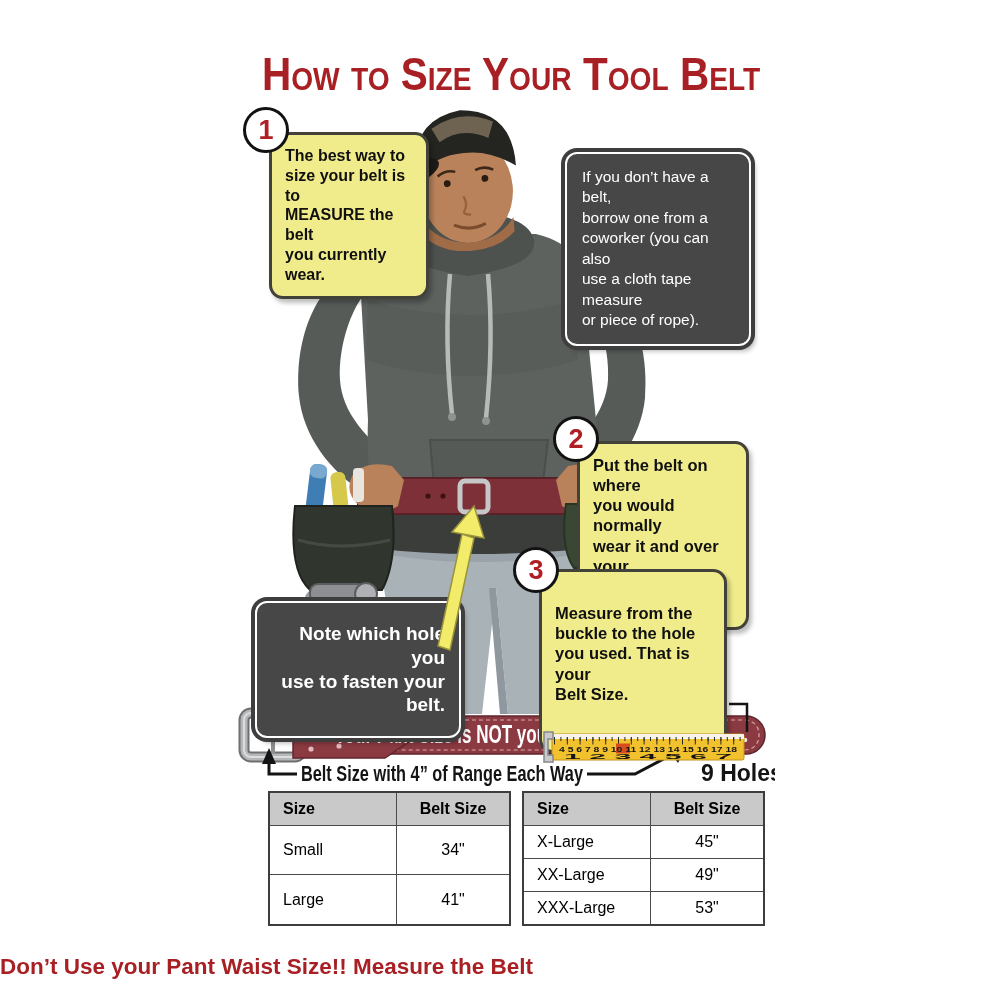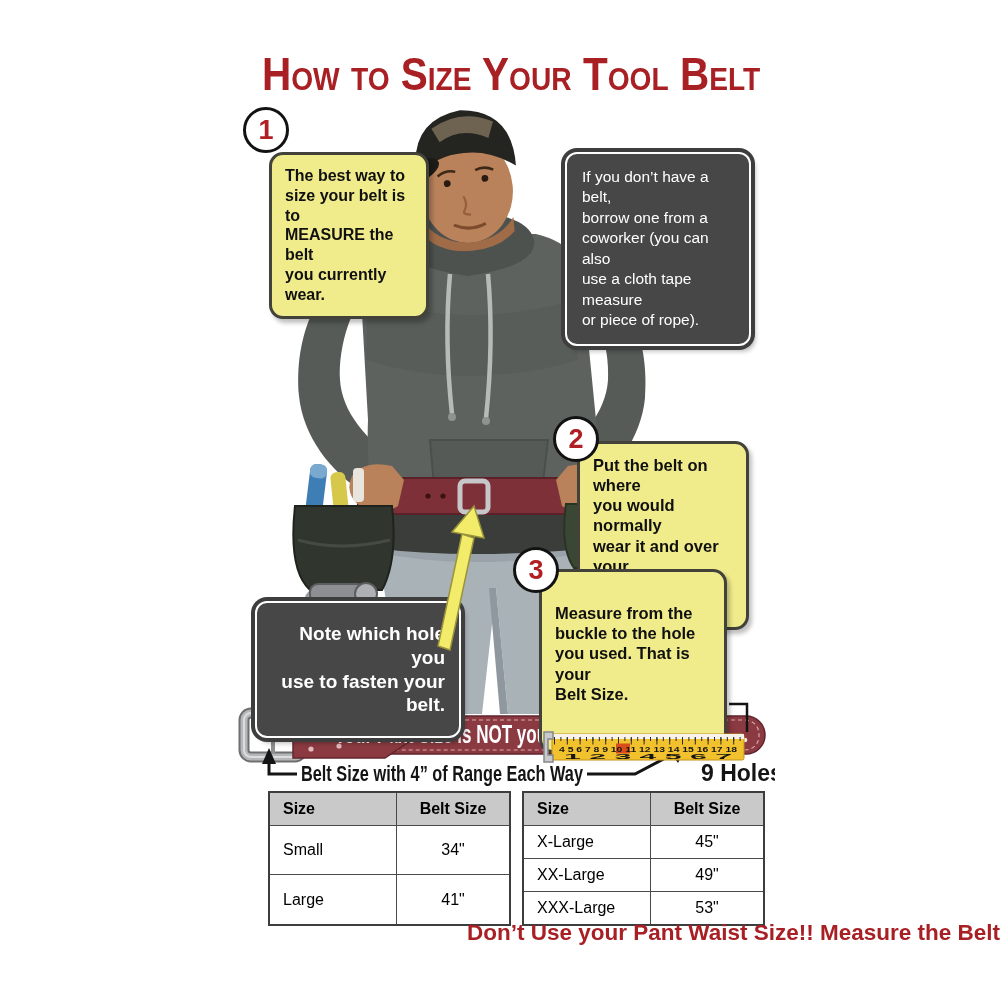--- a/index.html
+++ b/index.html
@@ -14,36 +14,36 @@
   .arrowSvg{position:absolute;left:0;top:0;width:1000px;height:1000px;z-index:7;pointer-events:none;}
   .badge{position:absolute;width:40px;height:40px;border-radius:50%;background:#fff;
          border:3px solid #121212;color:#b01f24;font-weight:bold;font-size:27px;line-height:1;
          display:flex;align-items:center;justify-content:center;z-index:6;}
   .ybox{position:absolute;background:#f0ec8b;border:3px solid #42423a;border-radius:14px;
         color:#101010;font-weight:bold;white-space:pre-line;z-index:5;
         box-shadow:3px 4px 4px rgba(0,0,0,.25);}
   .dbox{position:absolute;background:#474747;border:2px solid #fff;border-radius:12px;
         color:#fff;white-space:pre-line;z-index:5;
         box-shadow:0 0 0 4px #3e3e3e,4px 5px 5px rgba(0,0,0,.3);}
-  #box1{left:269px;top:152px;width:128px;padding:11px 13px;font-size:16px;line-height:1.24;}
+  #box1{left:269px;top:132px;width:128px;padding:11px 13px;font-size:16px;line-height:1.24;}
   #tipbox{left:565px;top:152px;width:152px;padding:13px 15px;font-size:15.5px;line-height:1.32;font-weight:normal;}
   #box2{left:577px;top:441px;width:140px;padding:11px 13px;font-size:16.5px;line-height:1.22;}
   #box3{left:539px;top:569px;width:156px;padding:11px 13px 26px 13px;font-size:16.5px;line-height:1.22;}
   #notebox{left:255px;top:601px;width:174px;padding:19px 14px;font-size:19px;line-height:1.25;
            font-weight:bold;text-align:right;}
   .tape{position:absolute;left:-4px;bottom:-16px;width:212px;height:40px;}
   .tables{position:absolute;left:268px;top:791px;display:flex;gap:11px;z-index:5;}
   .sizeTable{border-collapse:collapse;background:#fff;border:2.5px solid #3d3d3d;}
   .sizeTable th,.sizeTable td{border:1.6px solid #4a4a4a;font-size:16px;height:30px;color:#000000;}
   .sizeTable th{background:#c9c9c9;font-weight:bold;}
   .colSize{width:112px;text-align:left;padding-left:13px;}
   .colBelt{width:110px;text-align:center;}
   .footnote{position:absolute;top:928px;left:0;width:100%;text-align:center;
             font-size:21px;color:#1c1c1c;z-index:5;}
-  .warning{position:absolute;top:920px;left:0;width:100%;text-align:right;
+  .warning{position:absolute;top:954px;left:0;width:100%;text-align:left;
            font-size:22.5px;font-weight:bold;color:#a81f24;z-index:5;}
 </style>
 </head>
 <body>
 
 <div class="page">
 
   <h1 class="title"><span>How to Size Your Tool Belt</span></h1>
 
   <svg class="scene" viewBox="0 0 1000 1000" aria-hidden="true">

